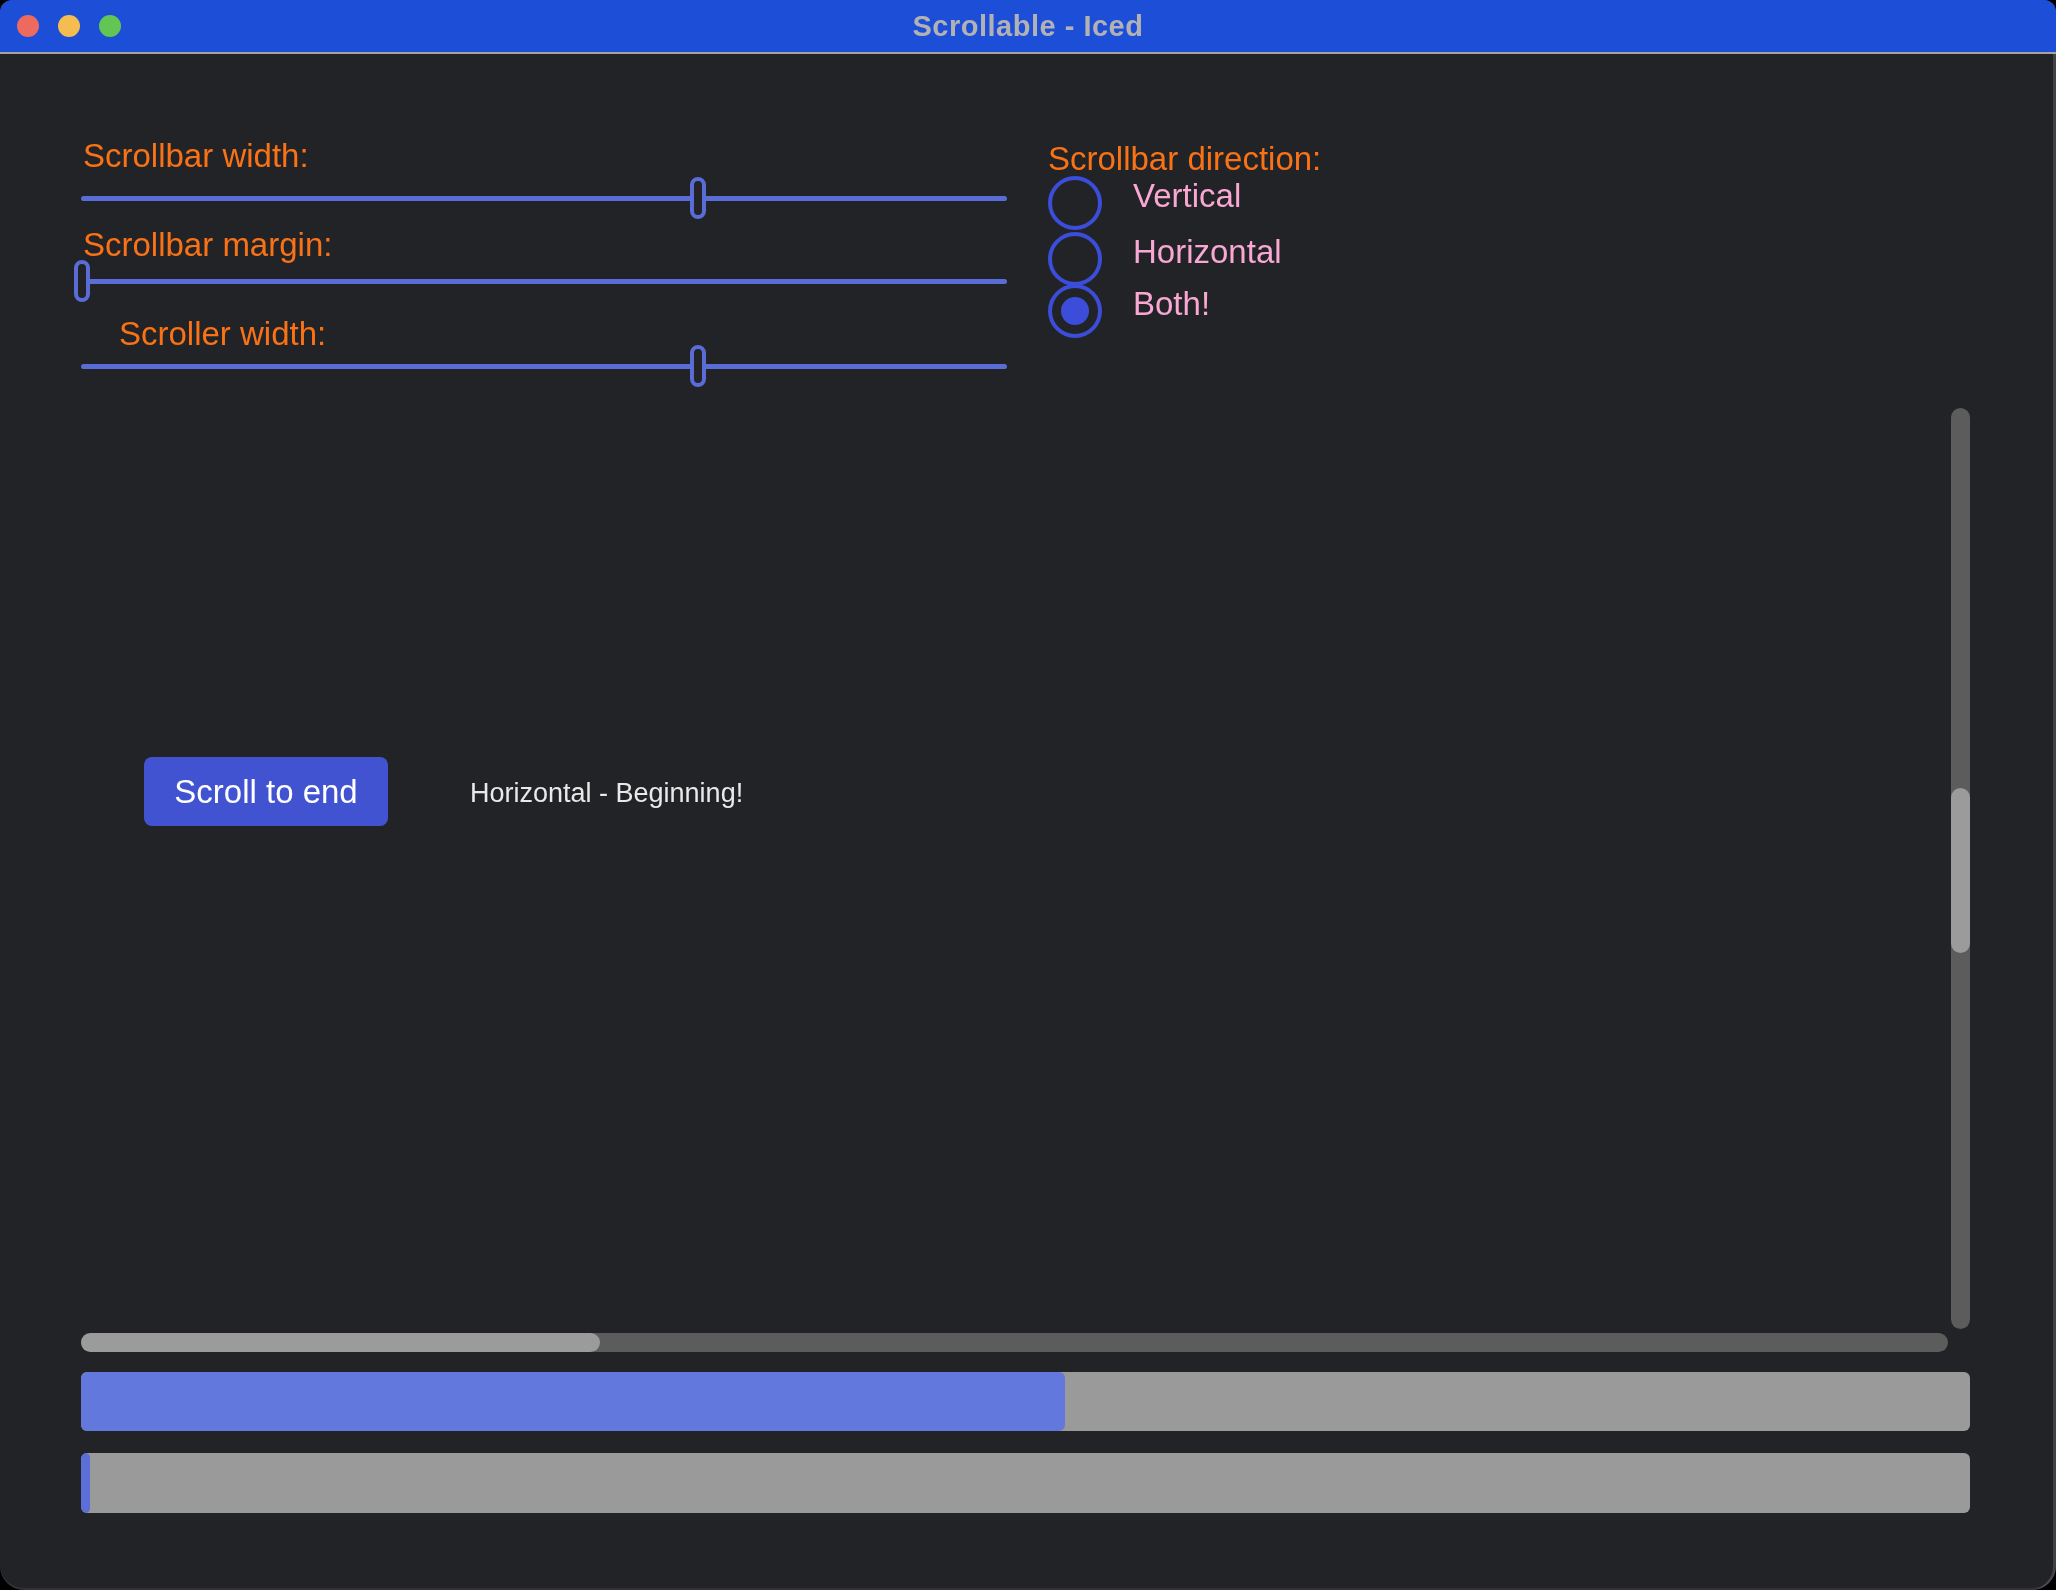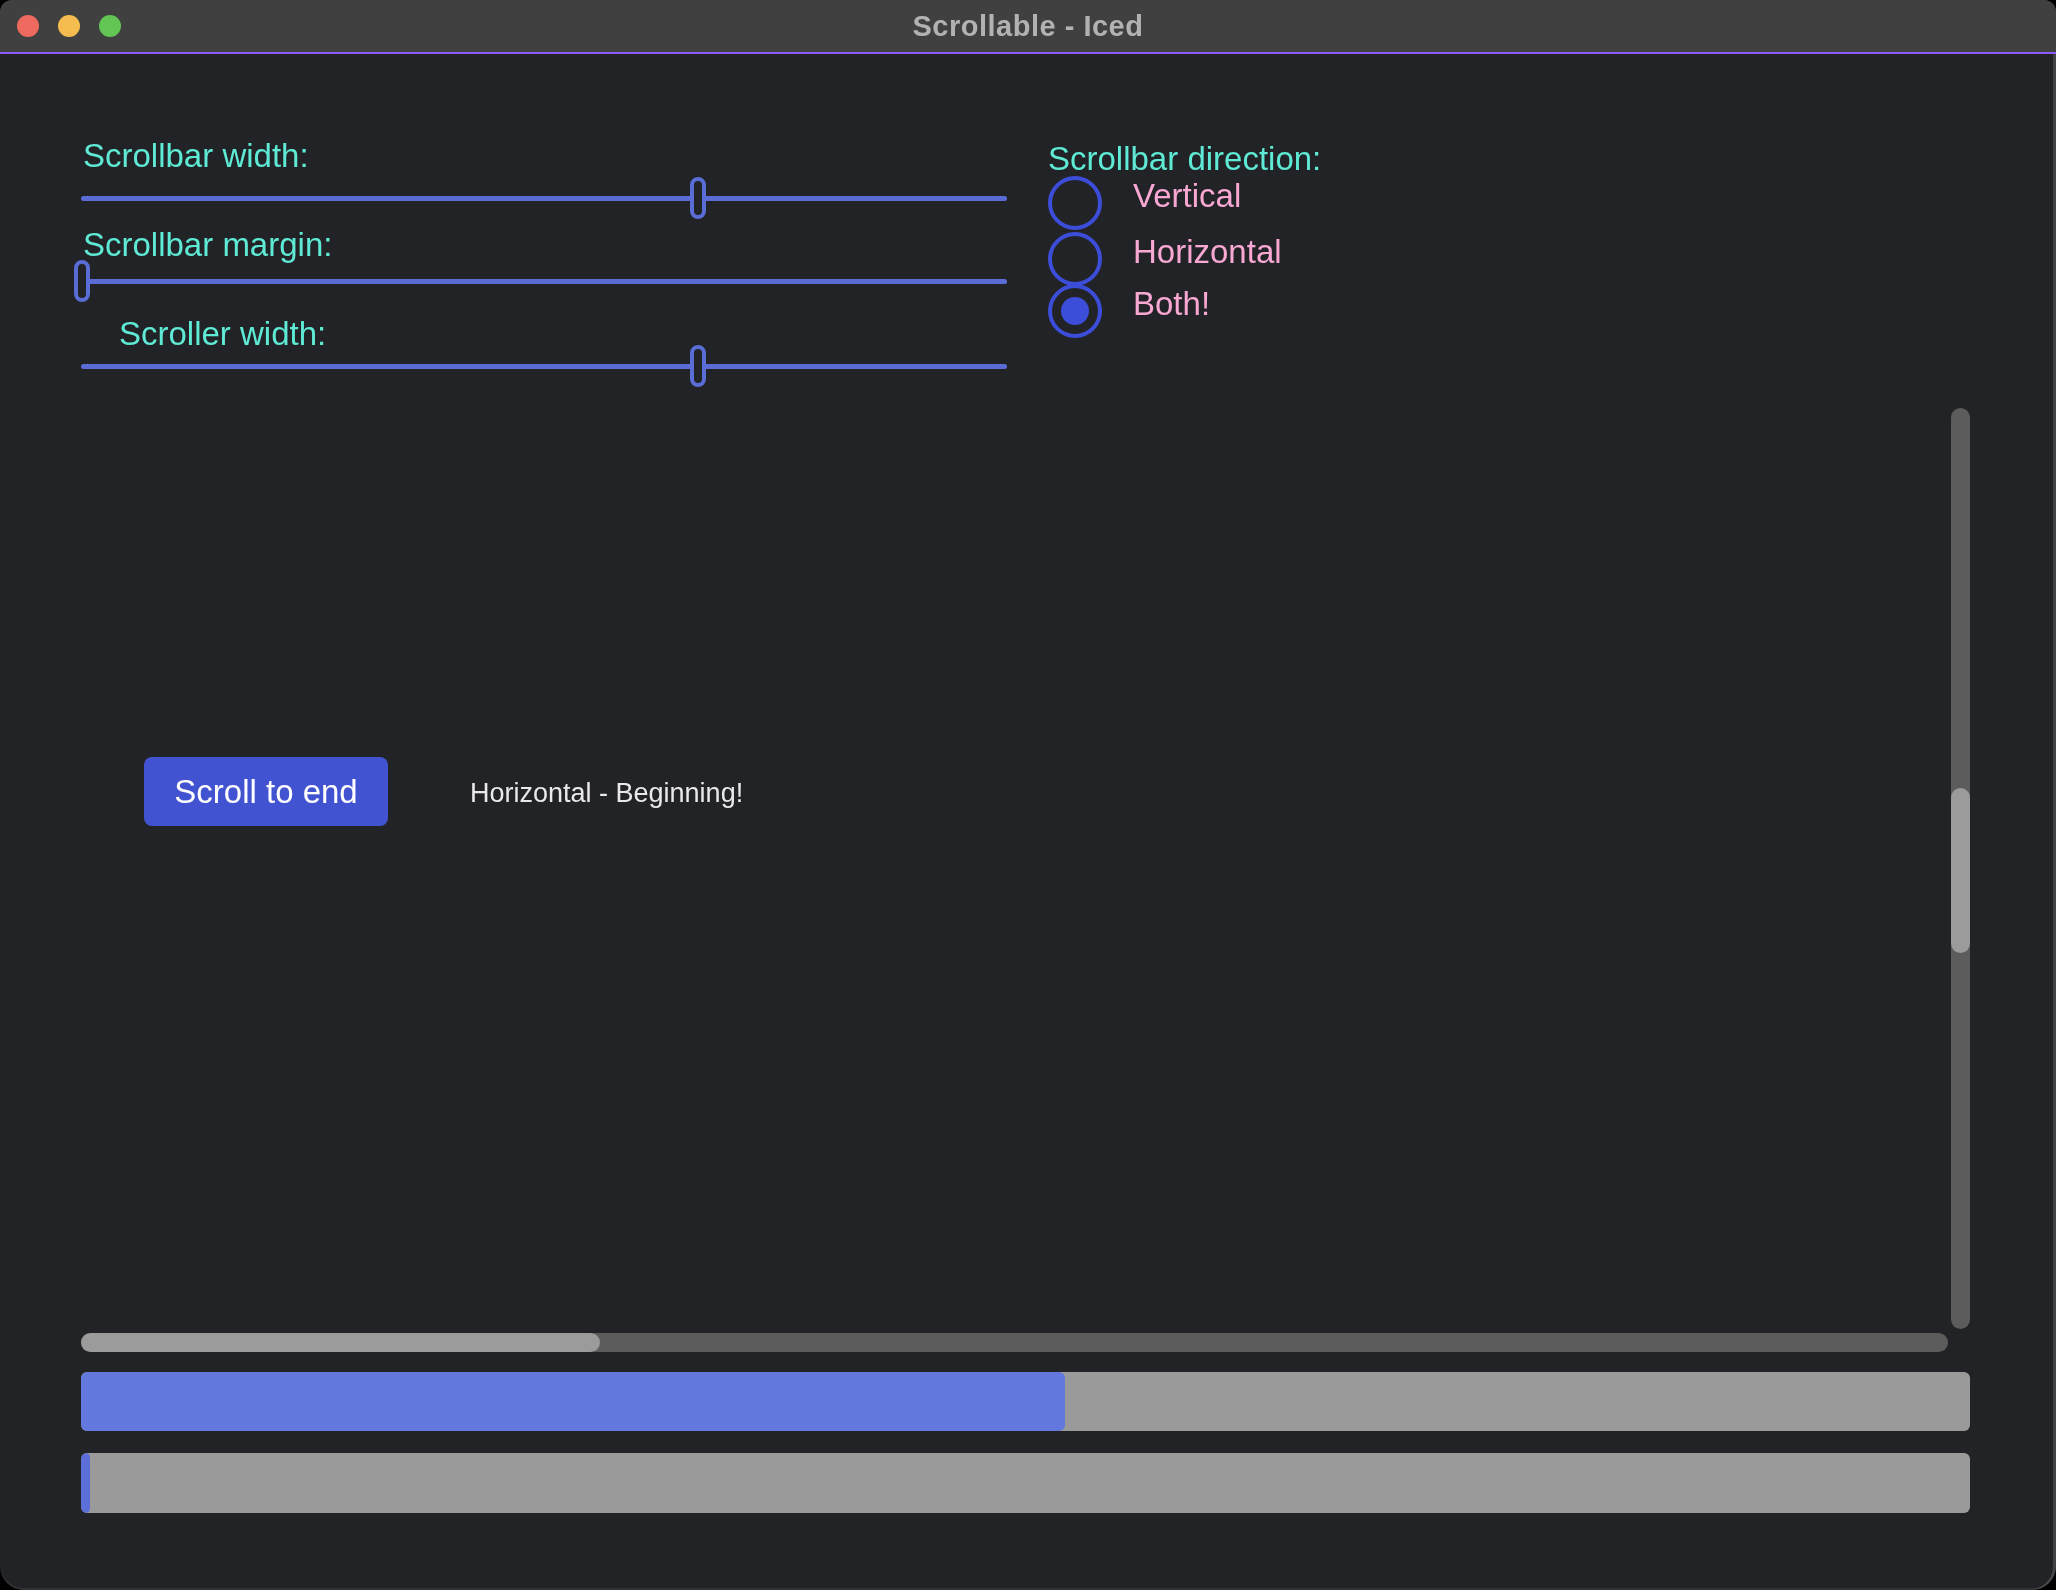--- a/index.html
+++ b/index.html
@@ -5,31 +5,31 @@
   html,body{margin:0;padding:0;background:#000;}
   .window{
     position:relative;width:2056px;height:1590px;overflow:hidden;
     background:#222327;border-radius:12px 12px 24px 24px;
     font-family:"Liberation Sans","DejaVu Sans",sans-serif;
     box-shadow:inset -3px 0 0 rgba(255,255,255,.14), inset 0 -2px 0 rgba(255,255,255,.07);
   }
   
   .titlebar{
     position:absolute;left:0;top:0;width:100%;height:52px;
-    background:#404040;border-bottom:2px solid #8b5cf6;
+    background:#1d4ed8;border-bottom:2px solid #a3a3a3;
     display:flex;align-items:center;justify-content:center;
   }
   .traffic{position:absolute;left:17px;top:15px;display:flex;gap:19px;}
   .light{width:22px;height:22px;border-radius:50%;display:block;}
   .light.red{background:#ee6a5f;}
   .light.yellow{background:#f5bd4f;}
   .light.green{background:#62c554;}
   .title{font-size:29px;font-weight:bold;color:#b2b1b4;letter-spacing:.5px;}
   
-  .lbl{position:absolute;font-size:33px;color:#5eead4;line-height:36px;white-space:nowrap;}
+  .lbl{position:absolute;font-size:33px;color:#f97316;line-height:36px;white-space:nowrap;}
   
   .slider{position:absolute;left:81px;width:926px;height:42px;}
   .slider .rail{position:absolute;left:0;top:19px;width:100%;height:5px;background:#5a6cd6;border-radius:3px;}
   .slider .handle{
     position:absolute;top:0;width:16px;height:42px;box-sizing:border-box;
     border:4px solid #5a6cd6;border-radius:9px;background:#222327;transform:translateX(-50%);
   }
   
   .radio-row{position:absolute;left:1048px;height:54px;}
   .radio-circle{

